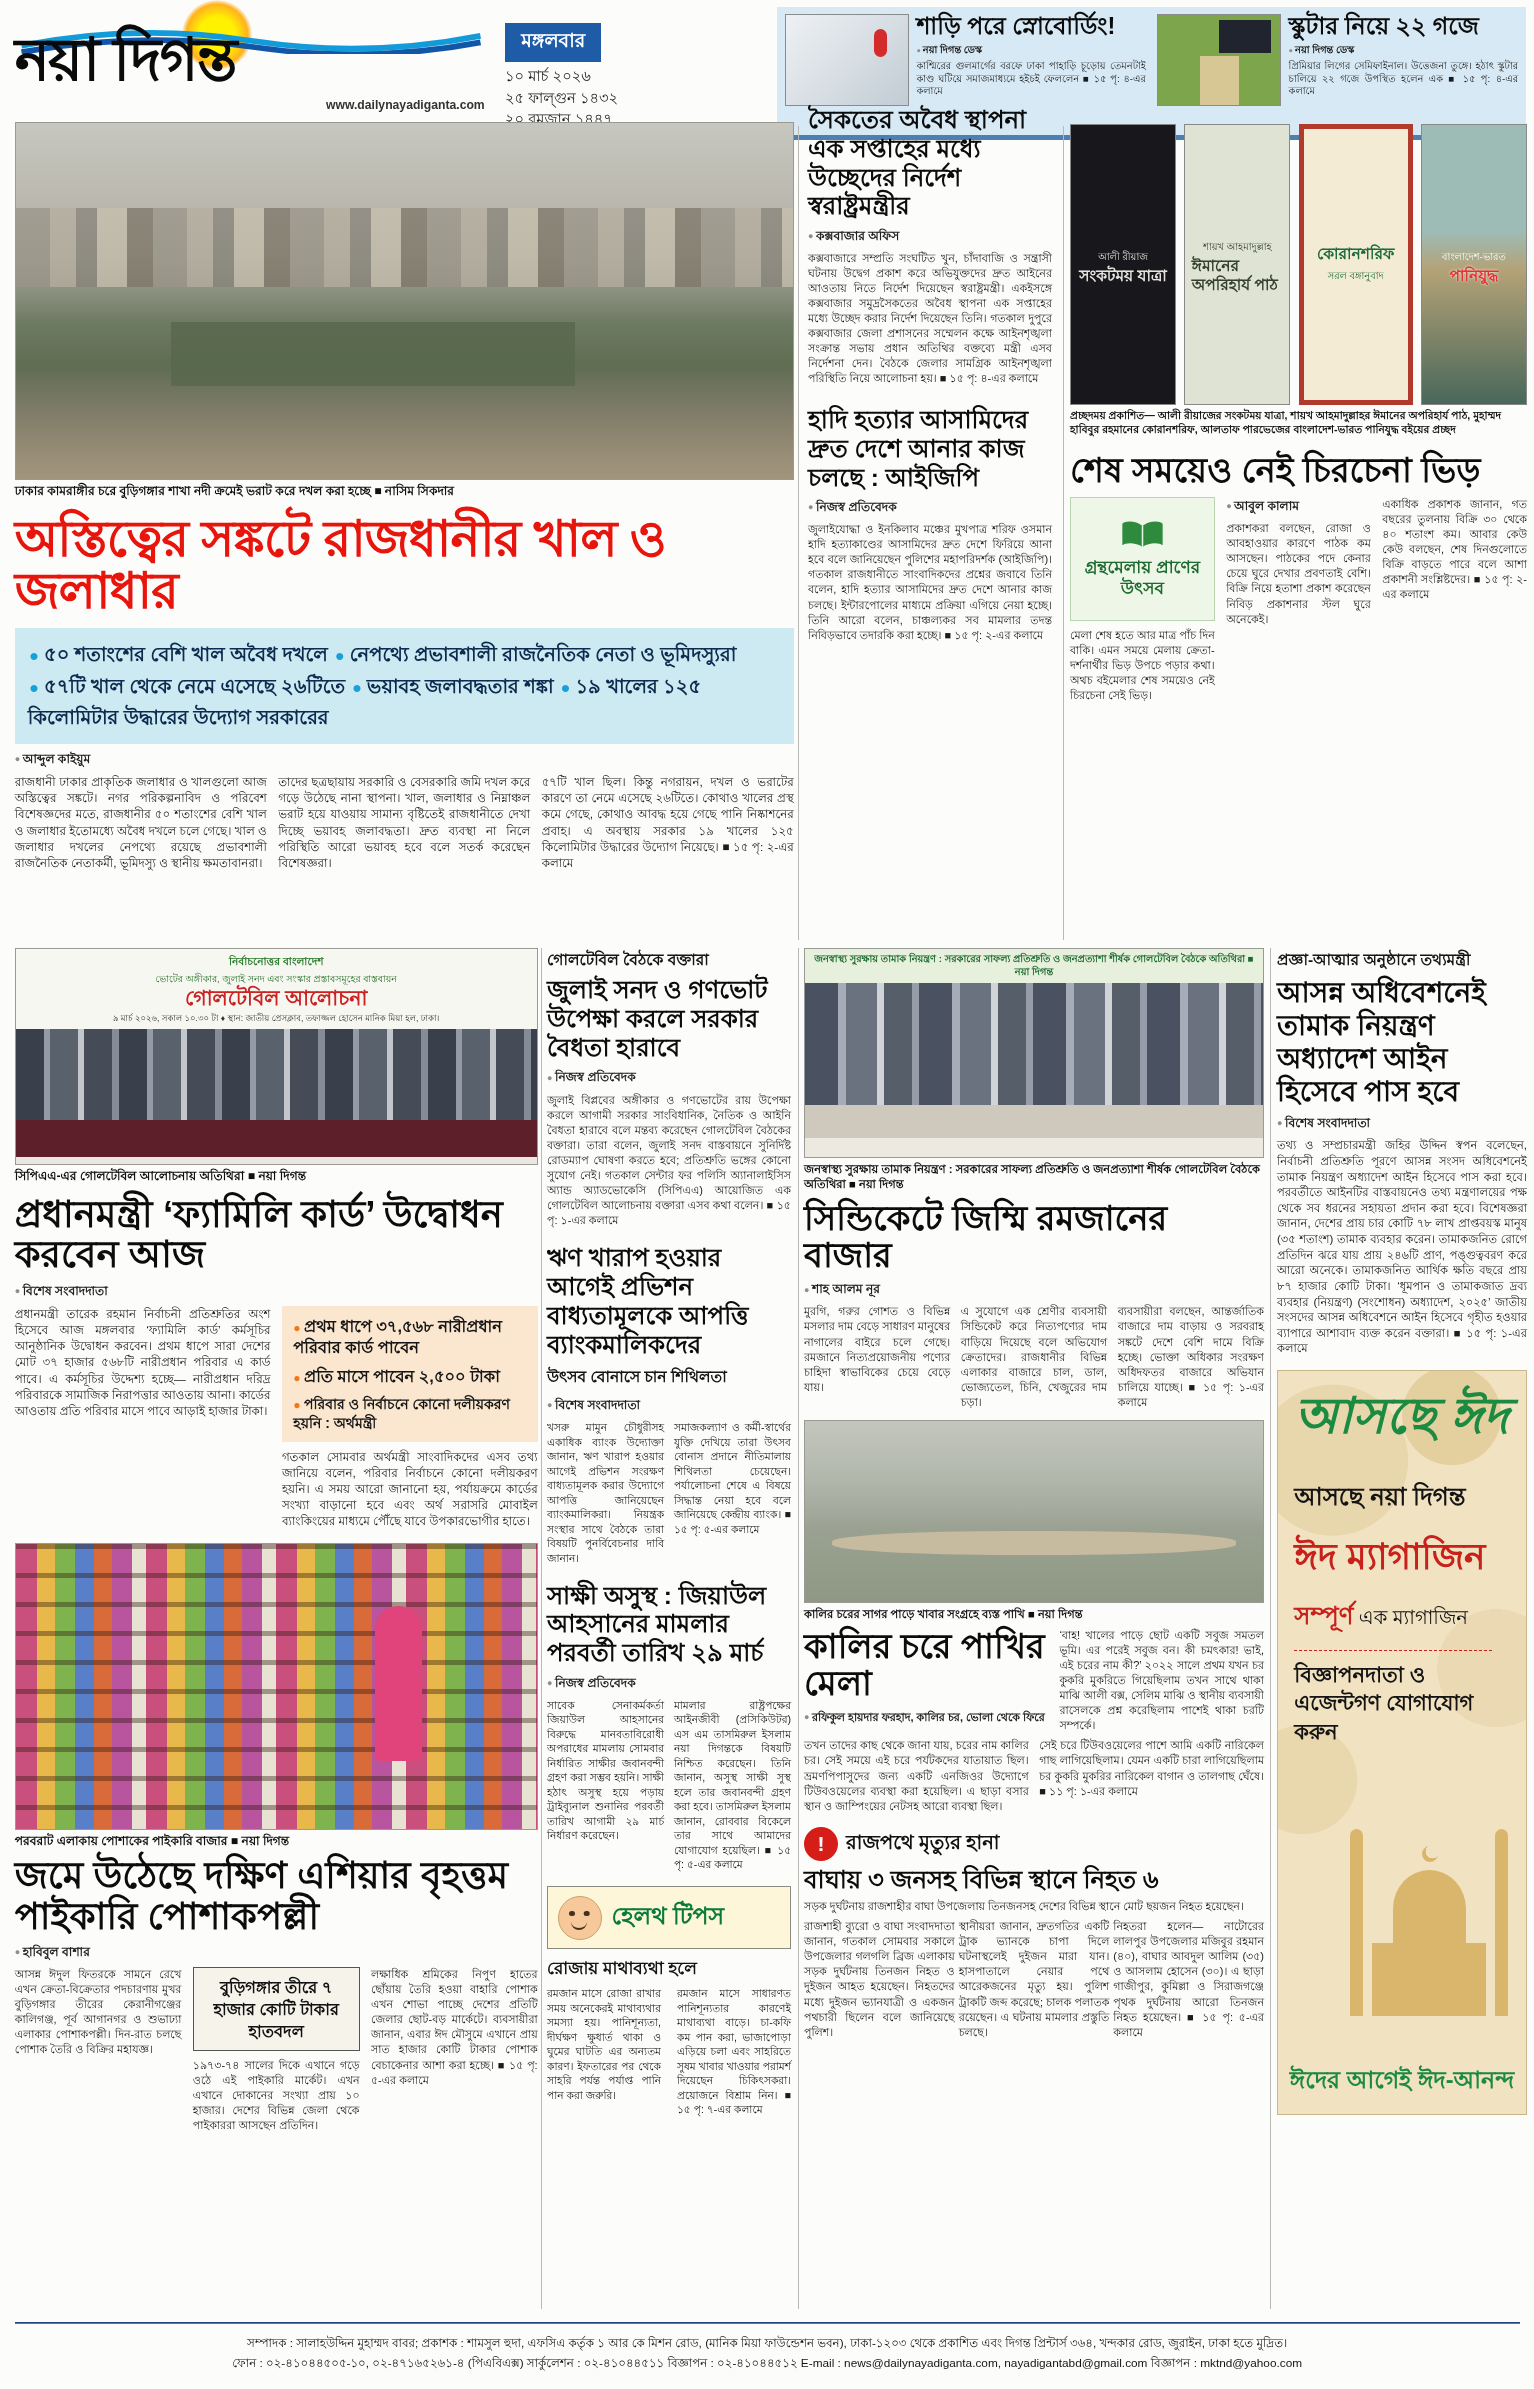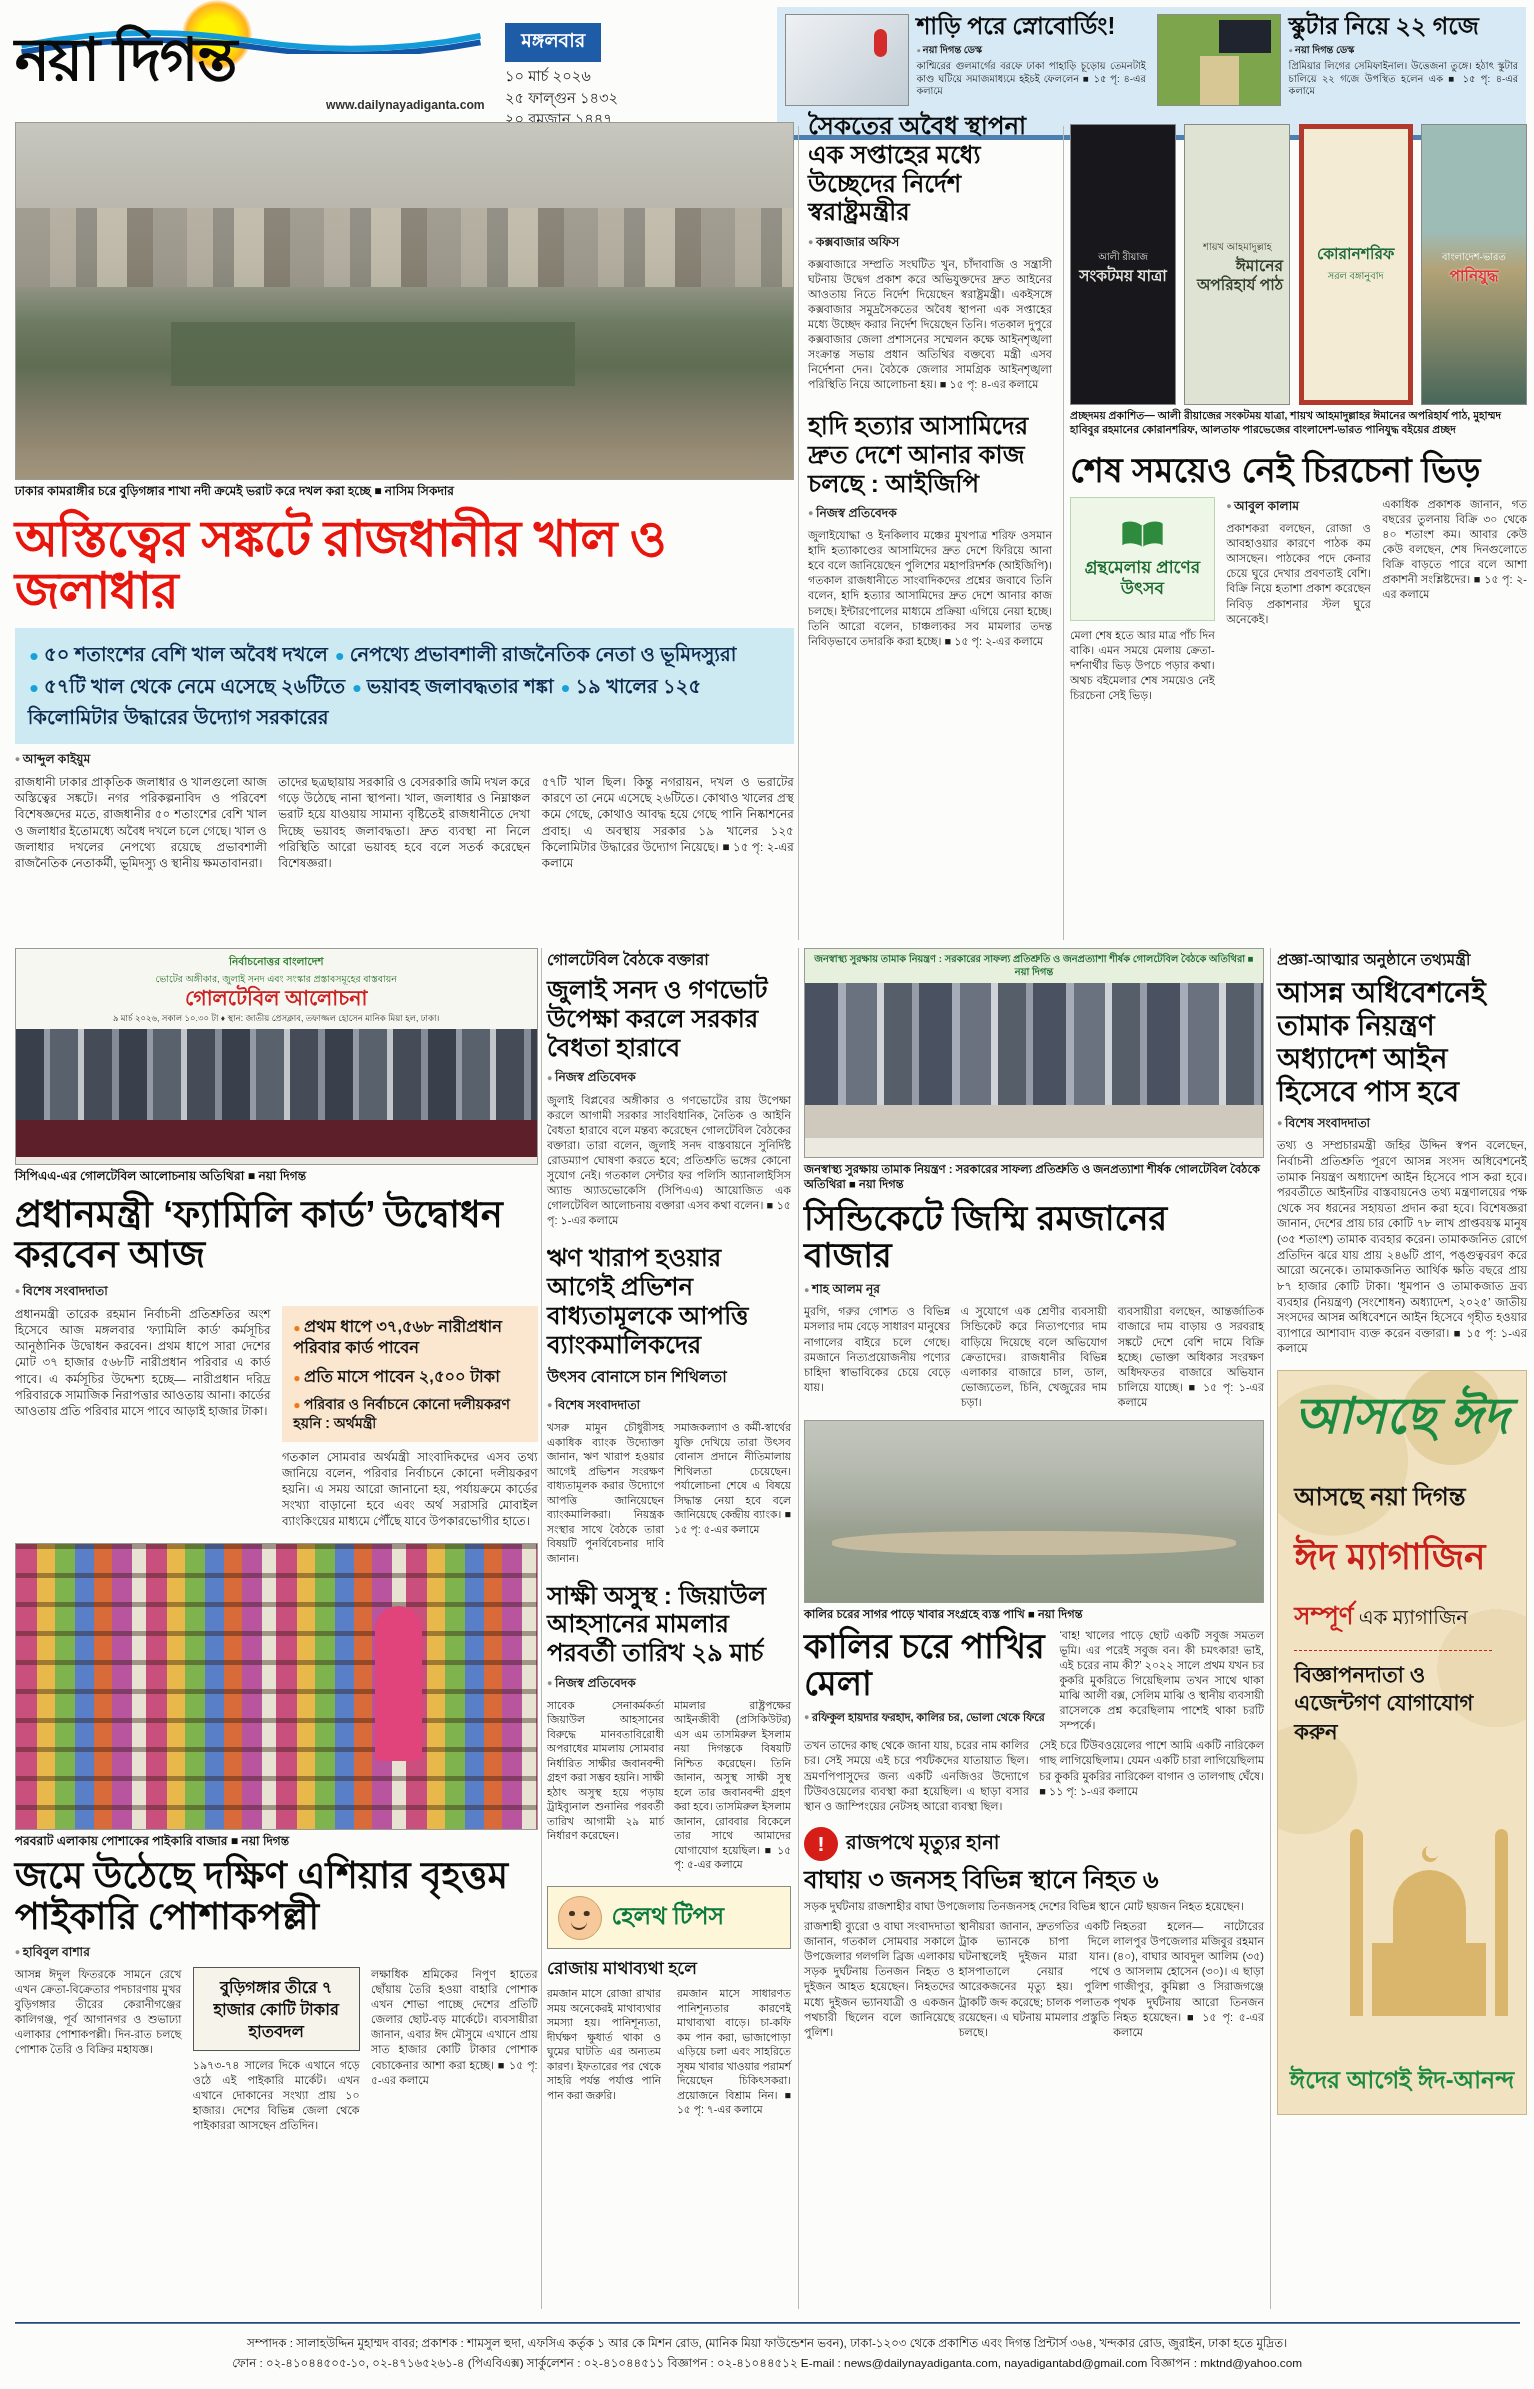--- a/index.html
+++ b/index.html
@@ -37,21 +37,21 @@
   
   .lead-photo{height:356px;background:linear-gradient(180deg,#c7c7bf 0%,#b8b6ac 26%,#a8a79a 38%,#8f9383 46%,#6e7b63 56%,#5f6d52 68%,#7d7a68 80%,#968b74 92%,#a1957e 100%)}
   .lead-photo .bld{position:absolute;top:24%;left:0;right:0;height:22%;opacity:.75;
      background:repeating-linear-gradient(90deg,#9a9488 0 34px,#b5ae9f 34px 60px,#87837a 60px 81px,#c6bfae 81px 111px,#7d7568 111px 137px)}
   .lead-photo .water{position:absolute;top:56%;left:20%;width:52%;height:18%;background:#57684c;opacity:.8}
   .bulletbar{background:#cdeaf3;padding:10.6px 13px;font-size:19.5px;font-weight:800;color:#0d2b4e;line-height:1.62}
   .bulletbar .dot{color:#18a0d8;font-size:16.3px;padding:0 4.9px 0 1.6px}
   
   .covers{display:flex;gap:8.1px;height:281px}
   .cover{flex:1;border:0.8px solid #888;position:relative;overflow:hidden;display:flex;flex-direction:column;
-         align-items:center;justify-content:center;text-align:right;padding:6.5px;box-sizing:border-box}
+         align-items:center;justify-content:center;text-align:left;padding:6.5px;box-sizing:border-box}
   .cover .ct{font-weight:800;font-size:15.5px;line-height:1.25}
   .cover .cs{font-size:9.8px;margin-top:4.9px}
   .cover1{background:#17171c;color:#e8e5de}
   .cover2{background:#dfe3d4;color:#35402f}
   .cover3{background:#f3ebd3;border:5.7px solid #b23a2c;color:#1d6b3c}
   .cover4{background:linear-gradient(180deg,#9dbcb6 0 38%,#b3a276 52%,#49675a 100%);color:#fff}
   .cover4 .ct{color:#e23333;text-shadow:0 0 2.4px #fff}
   .greenbox{background:#eef6e8;border:0.8px solid #b9d6ae;height:122px;display:flex;flex-direction:column;
             align-items:center;justify-content:center;gap:6.5px;margin-bottom:6.5px;text-align:center}
   .greenbox .gb-label{font-size:17px;font-weight:800;color:#1d6b2f;line-height:1.25}
@@ -190,21 +190,21 @@
     <span class="dot">●</span><span>১৯ খালের ১২৫ কিলোমিটার উদ্ধারের উদ্যোগ সরকারের</span>
   </div>
   <div class="byline">আব্দুল কাইয়ুম</div>
   <div class="cols" style="margin-top:3.3px">
     <div class="bodytext" style="font-size:11.8px">রাজধানী ঢাকার প্রাকৃতিক জলাধার ও খালগুলো আজ অস্তিত্বের সঙ্কটে। নগর পরিকল্পনাবিদ ও পরিবেশ বিশেষজ্ঞদের মতে, রাজধানীর ৫০ শতাংশের বেশি খাল ও জলাধার ইতোমধ্যে অবৈধ দখলে চলে গেছে। খাল ও জলাধার দখলের নেপথ্যে রয়েছে প্রভাবশালী রাজনৈতিক নেতাকর্মী, ভূমিদস্যু ও স্থানীয় ক্ষমতাবানরা।</div>
     <div class="bodytext" style="font-size:11.8px">তাদের ছত্রছায়ায় সরকারি ও বেসরকারি জমি দখল করে গড়ে উঠেছে নানা স্থাপনা। খাল, জলাধার ও নিম্নাঞ্চল ভরাট হয়ে যাওয়ায় সামান্য বৃষ্টিতেই রাজধানীতে দেখা দিচ্ছে ভয়াবহ জলাবদ্ধতা। দ্রুত ব্যবস্থা না নিলে পরিস্থিতি আরো ভয়াবহ হবে বলে সতর্ক করেছেন বিশেষজ্ঞরা।</div>
     <div class="bodytext" style="font-size:11.8px">৫৭টি খাল ছিল। কিন্তু নগরায়ন, দখল ও ভরাটের কারণে তা নেমে এসেছে ২৬টিতে। কোথাও খালের প্রস্থ কমে গেছে, কোথাও আবদ্ধ হয়ে গেছে পানি নিষ্কাশনের প্রবাহ। এ অবস্থায় সরকার ১৯ খালের ১২৫ কিলোমিটার উদ্ধারের উদ্যোগ নিয়েছে। ■ ১৫ পৃ: ২-এর কলামে</div>
   </div>
 </div>
 
-<div class="abs" style="left:808px;top:112px;width:244px">
+<div class="abs" style="left:808px;top:106px;width:244px">
   <article>
     <h3 class="h-md">সৈকতের অবৈধ স্থাপনা এক সপ্তাহের মধ্যে উচ্ছেদের নির্দেশ স্বরাষ্ট্রমন্ত্রীর</h3>
     <div class="byline">কক্সবাজার অফিস</div>
     <div class="bodytext">কক্সবাজারে সম্প্রতি সংঘটিত খুন, চাঁদাবাজি ও সন্ত্রাসী ঘটনায় উদ্বেগ প্রকাশ করে অভিযুক্তদের দ্রুত আইনের আওতায় নিতে নির্দেশ দিয়েছেন স্বরাষ্ট্রমন্ত্রী। একইসঙ্গে কক্সবাজার সমুদ্রসৈকতের অবৈধ স্থাপনা এক সপ্তাহের মধ্যে উচ্ছেদ করার নির্দেশ দিয়েছেন তিনি। গতকাল দুপুরে কক্সবাজার জেলা প্রশাসনের সম্মেলন কক্ষে আইনশৃঙ্খলা সংক্রান্ত সভায় প্রধান অতিথির বক্তব্যে মন্ত্রী এসব নির্দেশনা দেন। বৈঠকে জেলার সামগ্রিক আইনশৃঙ্খলা পরিস্থিতি নিয়ে আলোচনা হয়। ■ ১৫ পৃ: ৪-এর কলামে</div>
   </article>
   <article style="margin-top:19.5px">
     <h3 class="h-md">হাদি হত্যার আসামিদের দ্রুত দেশে আনার কাজ চলছে : আইজিপি</h3>
     <div class="byline">নিজস্ব প্রতিবেদক</div>
     <div class="bodytext">জুলাইযোদ্ধা ও ইনকিলাব মঞ্চের মুখপাত্র শরিফ ওসমান হাদি হত্যাকাণ্ডের আসামিদের দ্রুত দেশে ফিরিয়ে আনা হবে বলে জানিয়েছেন পুলিশের মহাপরিদর্শক (আইজিপি)। গতকাল রাজধানীতে সাংবাদিকদের প্রশ্নের জবাবে তিনি বলেন, হাদি হত্যার আসামিদের দ্রুত দেশে আনার কাজ চলছে। ইন্টারপোলের মাধ্যমে প্রক্রিয়া এগিয়ে নেয়া হচ্ছে। তিনি আরো বলেন, চাঞ্চল্যকর সব মামলার তদন্ত নিবিড়ভাবে তদারকি করা হচ্ছে। ■ ১৫ পৃ: ২-এর কলামে</div>
   </article>

